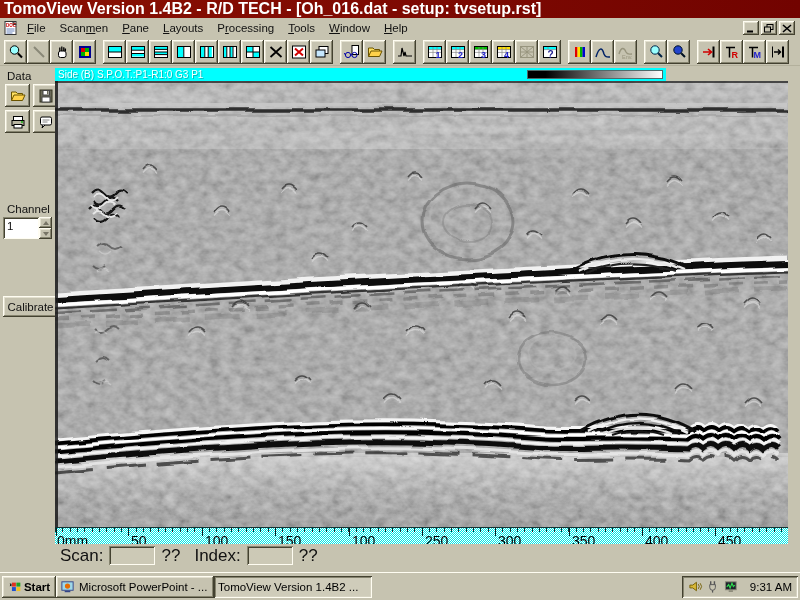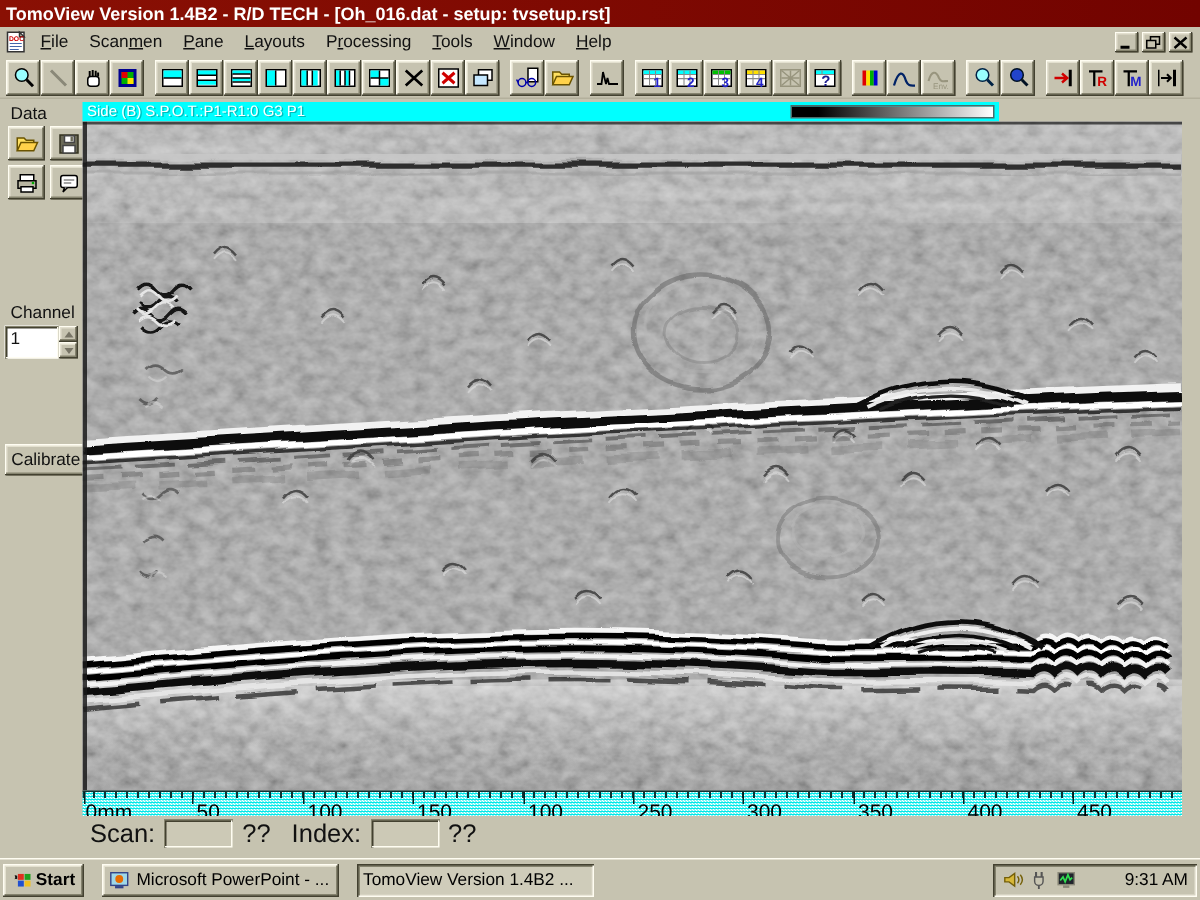--- a/index.html
+++ b/index.html
@@ -3,21 +3,21 @@
 <meta charset="utf-8">
 <style>
 *{margin:0;padding:0;box-sizing:border-box}
 body{font-family:"Liberation Sans",sans-serif;background:#555}
 #screen{position:relative;width:800px;height:600px;background:#c6c3b0;overflow:hidden}
 .abs{position:absolute}
 .out{box-shadow:inset -1px -1px 0 #434130,inset 1px 1px 0 #fffdf2,inset -2px -2px 0 #85836e,inset 2px 2px 0 #e3e0cf}
 .in{box-shadow:inset 1px 1px 0 #434130,inset -1px -1px 0 #fffdf2,inset 2px 2px 0 #85836e,inset -2px -2px 0 #d6d3c2}
 .fld{box-shadow:inset 1px 1px 0 #85836e,inset -1px -1px 0 #fffdf2,inset 2px 2px 0 #434130;background:#ccc9b6}
 
-#titlebar{left:0;top:0;width:800px;height:18px;background:linear-gradient(90deg,#8a1004,#720300);color:#fff;font-weight:bold;font-size:12px;display:flex;align-items:center;padding-left:4px}
+#titlebar{left:0;top:0;width:800px;height:18px;background:linear-gradient(90deg,#8a1004,#720300);color:#fff;font-weight:bold;font-size:16px;display:flex;align-items:center;padding-left:4px}
 
 #menubar{left:0;top:18px;width:800px;height:20px;background:#c6c3b0;display:flex;align-items:center;font-size:11.5px;color:#111;padding:0 2px}
 #menubar .mi{padding:2px 7px}
 #menubar u{text-decoration:underline}
 #mdibtns{margin-left:auto;display:flex;gap:2px;padding-right:3px}
 .mdib{width:16px;height:14px;background:#c6c3b0;display:flex;align-items:center;justify-content:center}
 
 #toolbar{left:0;top:38px;width:800px;height:28px;display:flex;align-items:center;padding:0 4px;background:#c6c3b0;border-bottom:1px solid #b3b09c}
 .tb{width:23px;height:24px;min-width:23px;background:#c6c3b0;display:flex;align-items:center;justify-content:center}
 .gap{width:7px;min-width:7px}
@@ -39,25 +39,25 @@
 
 #ruler{position:relative;width:733px;height:17px;background-image:conic-gradient(#fff 25%,#00e8e8 0 50%,#fff 0 75%,#00e8e8 0);background-size:2px 2px;border-top:1px solid #133;font-size:14px;color:#000;overflow:hidden}
 #mticks{position:absolute;left:0;top:0;width:733px;height:4px;background:repeating-linear-gradient(90deg,#0a3535 0,#0a3535 1px,transparent 1px,transparent 7.333px)}
 .mjt{position:absolute;top:0;width:1px;height:8px;background:#041f1f}
 .rlab{position:absolute;top:5px}
 
 #statusrow{left:0;top:546px;width:800px;height:26px;display:flex;align-items:flex-start;font-size:17px;color:#111;padding-left:60px}
 .sfld{width:46px;height:19px;margin:0 6px}
 .qq{margin-right:14px}
 
-#taskbar{left:0;top:572px;width:800px;height:28px;background:#c6c3b0;border-top:1px solid #fffdf2;display:flex;align-items:center;padding:0 2px;gap:12px}
+#taskbar{left:0;top:572px;width:800px;height:28px;background:#c6c3b0;border-top:1px solid #fffdf2;display:flex;align-items:center;padding:0 2px;gap:0}
 #startbtn{width:54px;height:22px;background:#c6c3b0;display:flex;align-items:center;justify-content:center;gap:2px;font-weight:bold;font-size:11.5px}
 .task{width:158px;height:22px;background:#c6c3b0;display:flex;align-items:center;gap:4px;padding:0 4px;font-size:11.5px;white-space:nowrap;overflow:hidden}
 .task.active{font-weight:normal;background:#cfccba}
-#tray{margin-left:auto;width:136px;height:22px;display:flex;align-items:center;gap:3px;padding:0 6px;font-size:11.5px}
+#tray{margin-left:auto;width:116px;height:22px;display:flex;align-items:center;gap:3px;padding:0 6px;font-size:11.5px}
 #clock{margin-left:auto}
 svg{display:block}
 </style>
 </head>
 <body>
 
 <div id="screen">
 
   <div id="titlebar" class="abs">
     <span>TomoView Version 1.4B2 - R/D TECH - [Oh_016.dat - setup: tvsetup.rst]</span>

